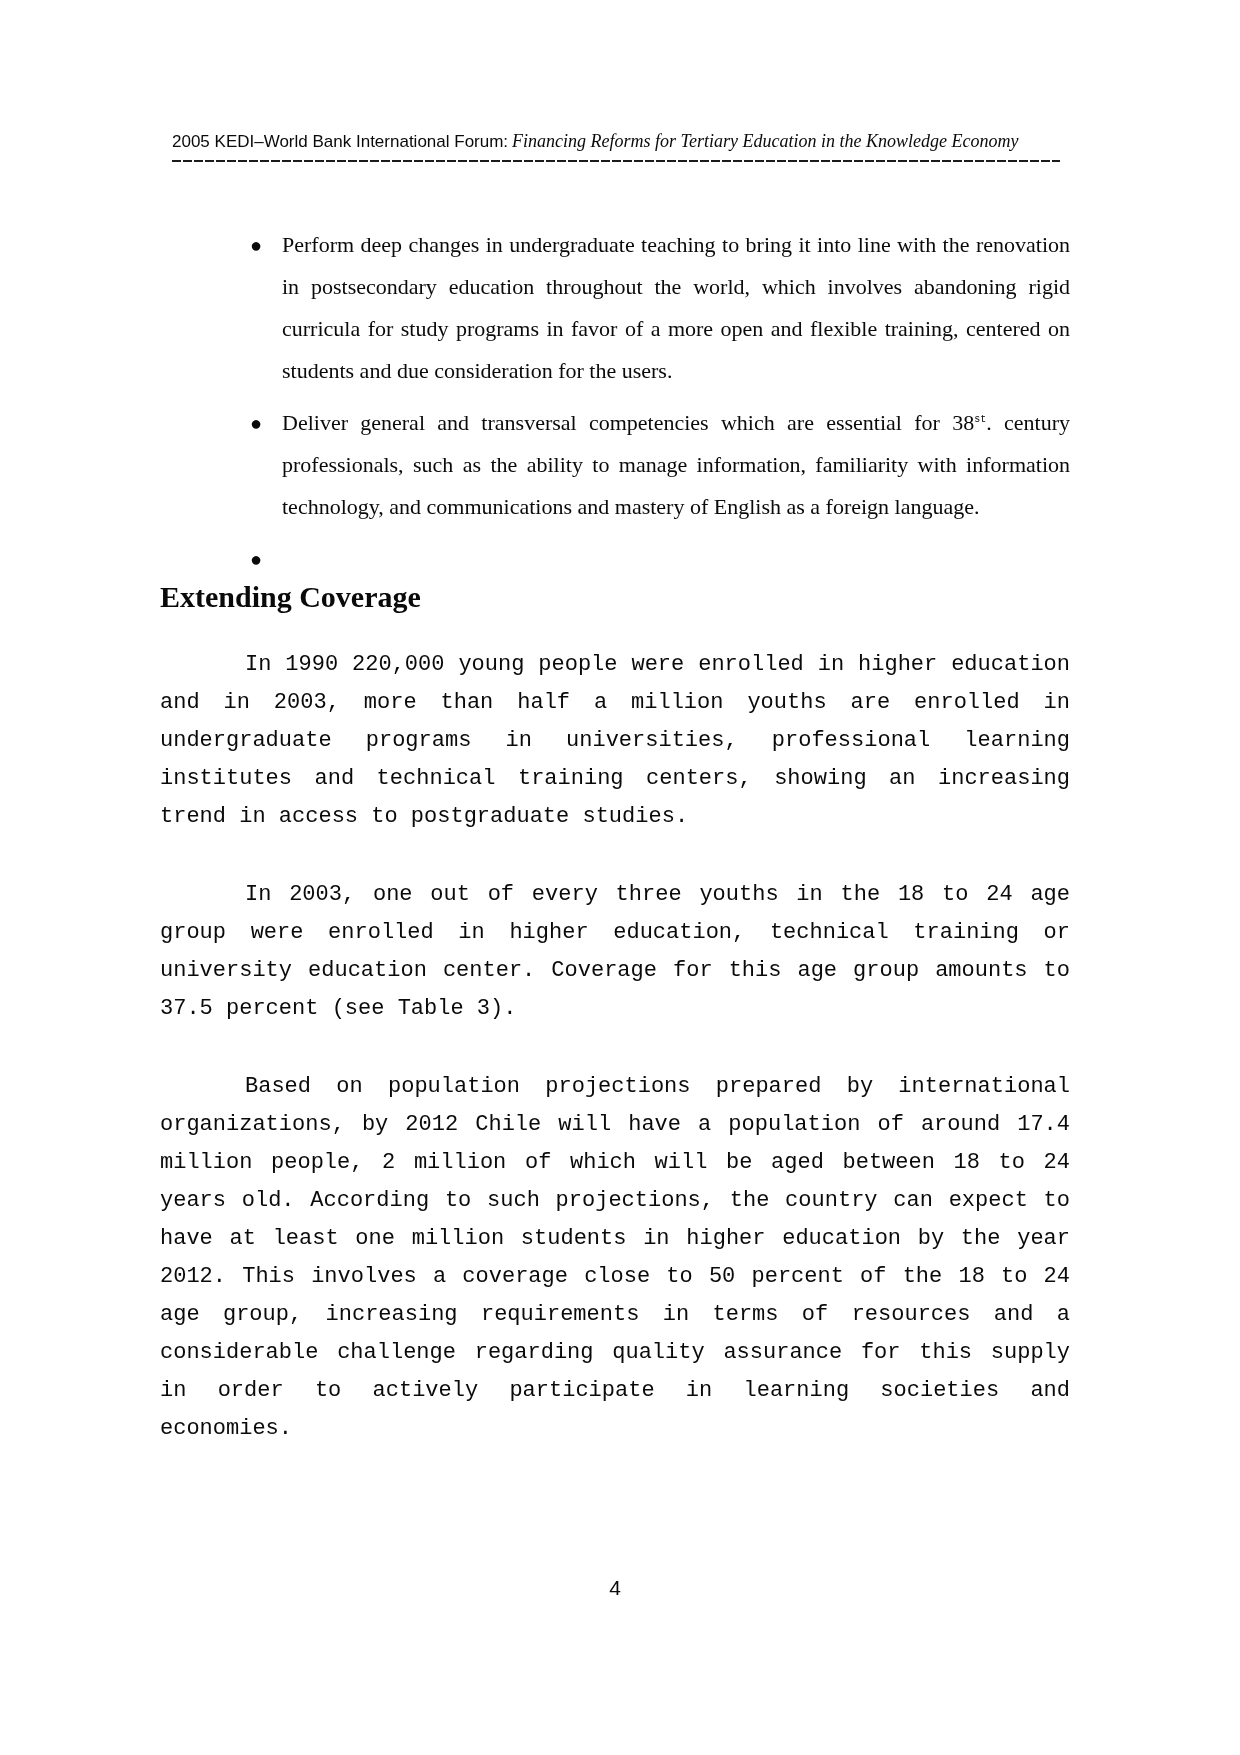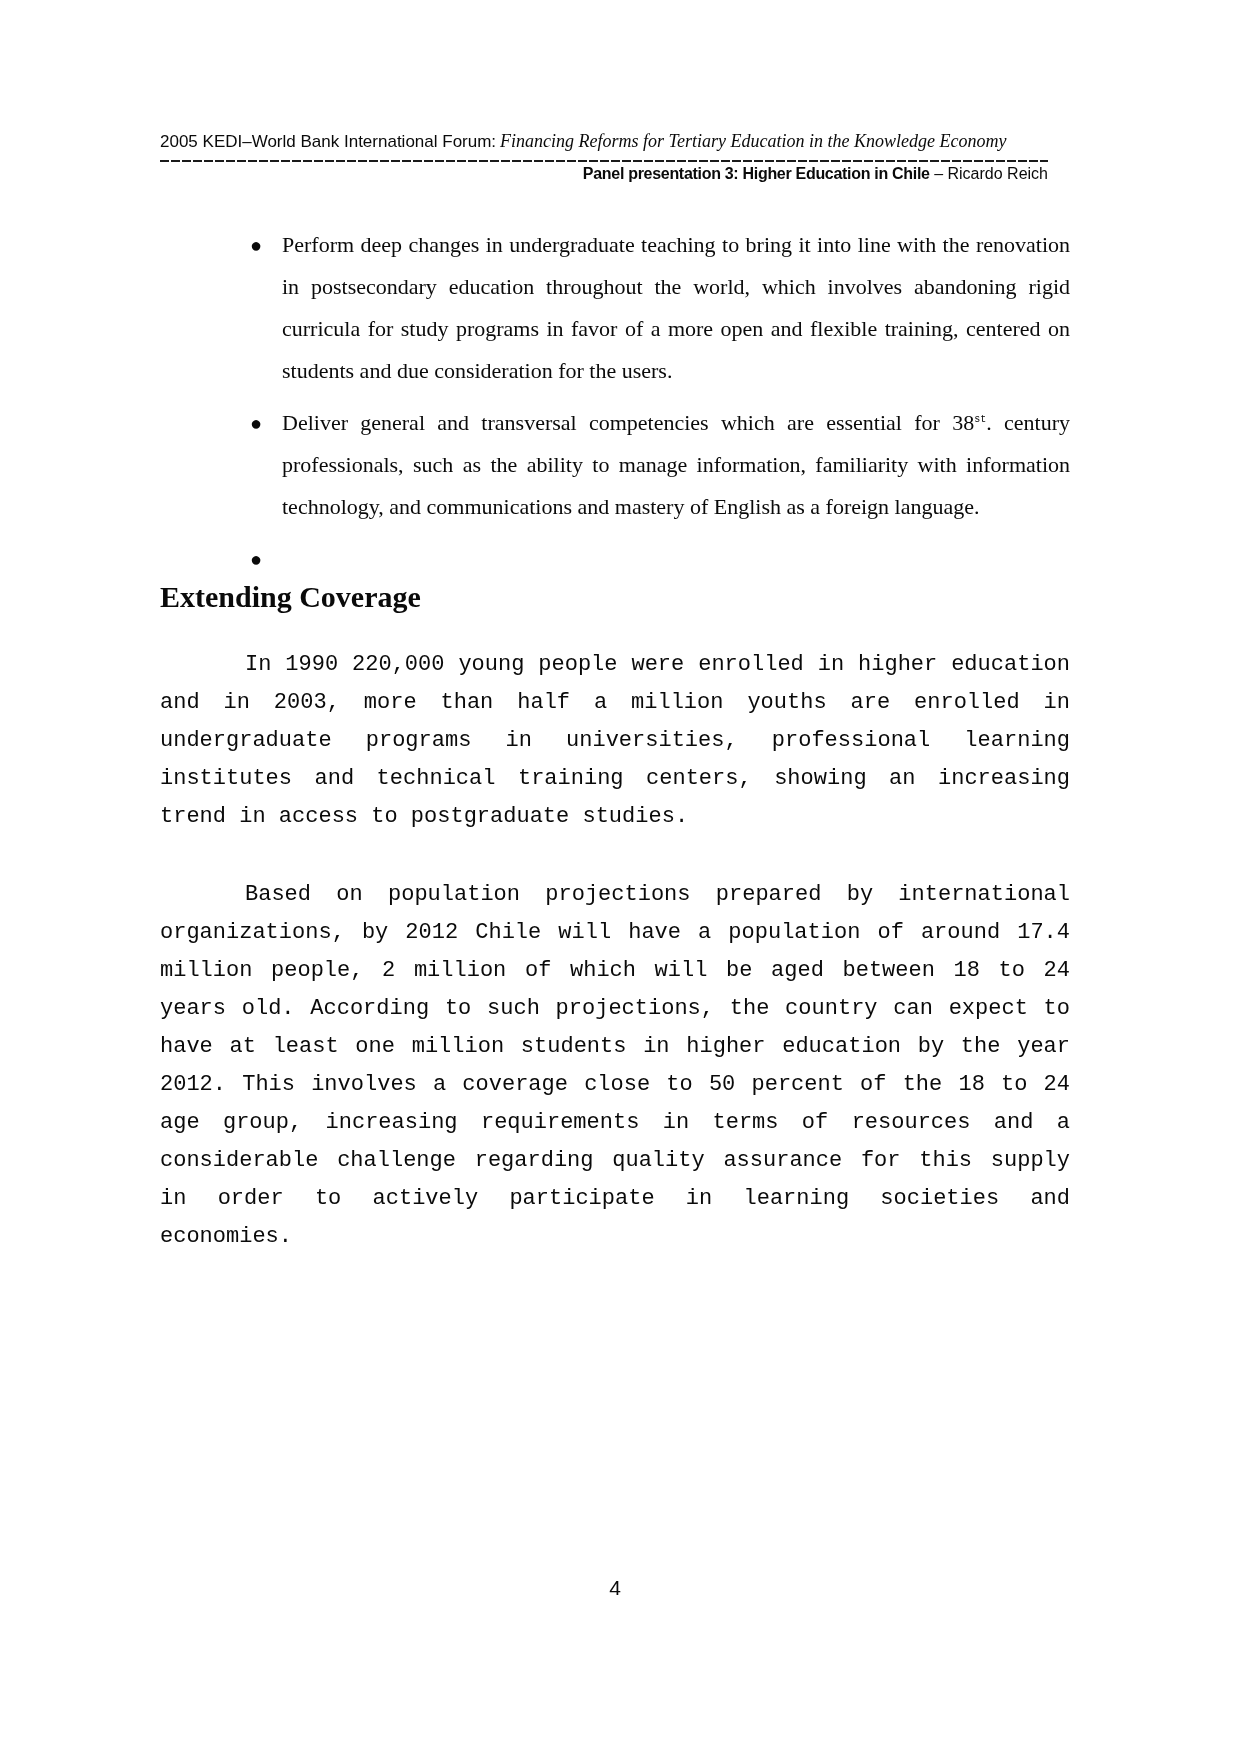--- a/index.html
+++ b/index.html
@@ -14,21 +14,21 @@
     position: relative;
     width: 1240px;
     height: 1755px;
     background: #ffffff;
     overflow: hidden;
   }
 
   
   .doc-header {
     position: absolute;
-    left: 160px;
+    left: 172px;
     top: 130px;
     width: 888px;
   }
   .h-line1 {
     font-family: "Liberation Sans", sans-serif;
     font-size: 17px;
     line-height: 22px;
     white-space: nowrap;
   }
   .h-line1 .subtitle-italic {
@@ -117,23 +117,20 @@
 </head>
 <body>
 
 <div class="page">
 
   <header class="doc-header">
     <div class="h-line1">
       <span>2005 KEDI–World Bank International Forum:</span><span class="subtitle-italic">Financing Reforms for Tertiary Education in the Knowledge Economy</span>
     </div>
     <div class="h-sep"></div>
-    <div class="h-line2">
-      <span class="panel-bold">Panel presentation 3: Higher Education in Chile</span><span> – Ricardo Reich</span>
-    </div>
   </header>
 
   <main class="content">
 
     <ul class="bullets">
       <li>
         <span class="dot">●</span>
         <span>Perform deep changes in undergraduate teaching to bring it into line with the renovation in postsecondary education throughout the world, which involves abandoning rigid curricula for study programs in favor of a more open and flexible training, centered on students and due consideration for the users.</span>
       </li>
       <li>
@@ -142,20 +139,21 @@
       </li>
       <li>
         <span class="dot">●</span>
       </li>
     </ul>
 
     <h2 class="section-heading">Extending Coverage</h2>
 
     <p>In 1990 220,000 young people were enrolled in higher education and in 2003, more than half a million youths are enrolled in undergraduate programs in universities, professional learning institutes and technical training centers, showing an increasing trend in access to postgraduate studies.</p>
 
+    <p>In 2003, one out of every three youths in the 18 to 24 age group were enrolled in higher education, technical training or university education center. Coverage for this age group amounts to 37.5 percent (see Table 3).</p>
 
     <p>Based on population projections prepared by international organizations, by 2012 Chile will have a population of around 17.4 million people, 2 million of which will be aged between 18 to 24 years old. According to such projections, the country can expect to have at least one million students in higher education by the year 2012. This involves a coverage close to 50 percent of the 18 to 24 age group, increasing requirements in terms of resources and a considerable challenge regarding quality assurance for this supply in order to actively participate in learning societies and economies.</p>
 
   </main>
 
   <footer class="page-footer">
     <span>4</span>
   </footer>
 
 </div>

